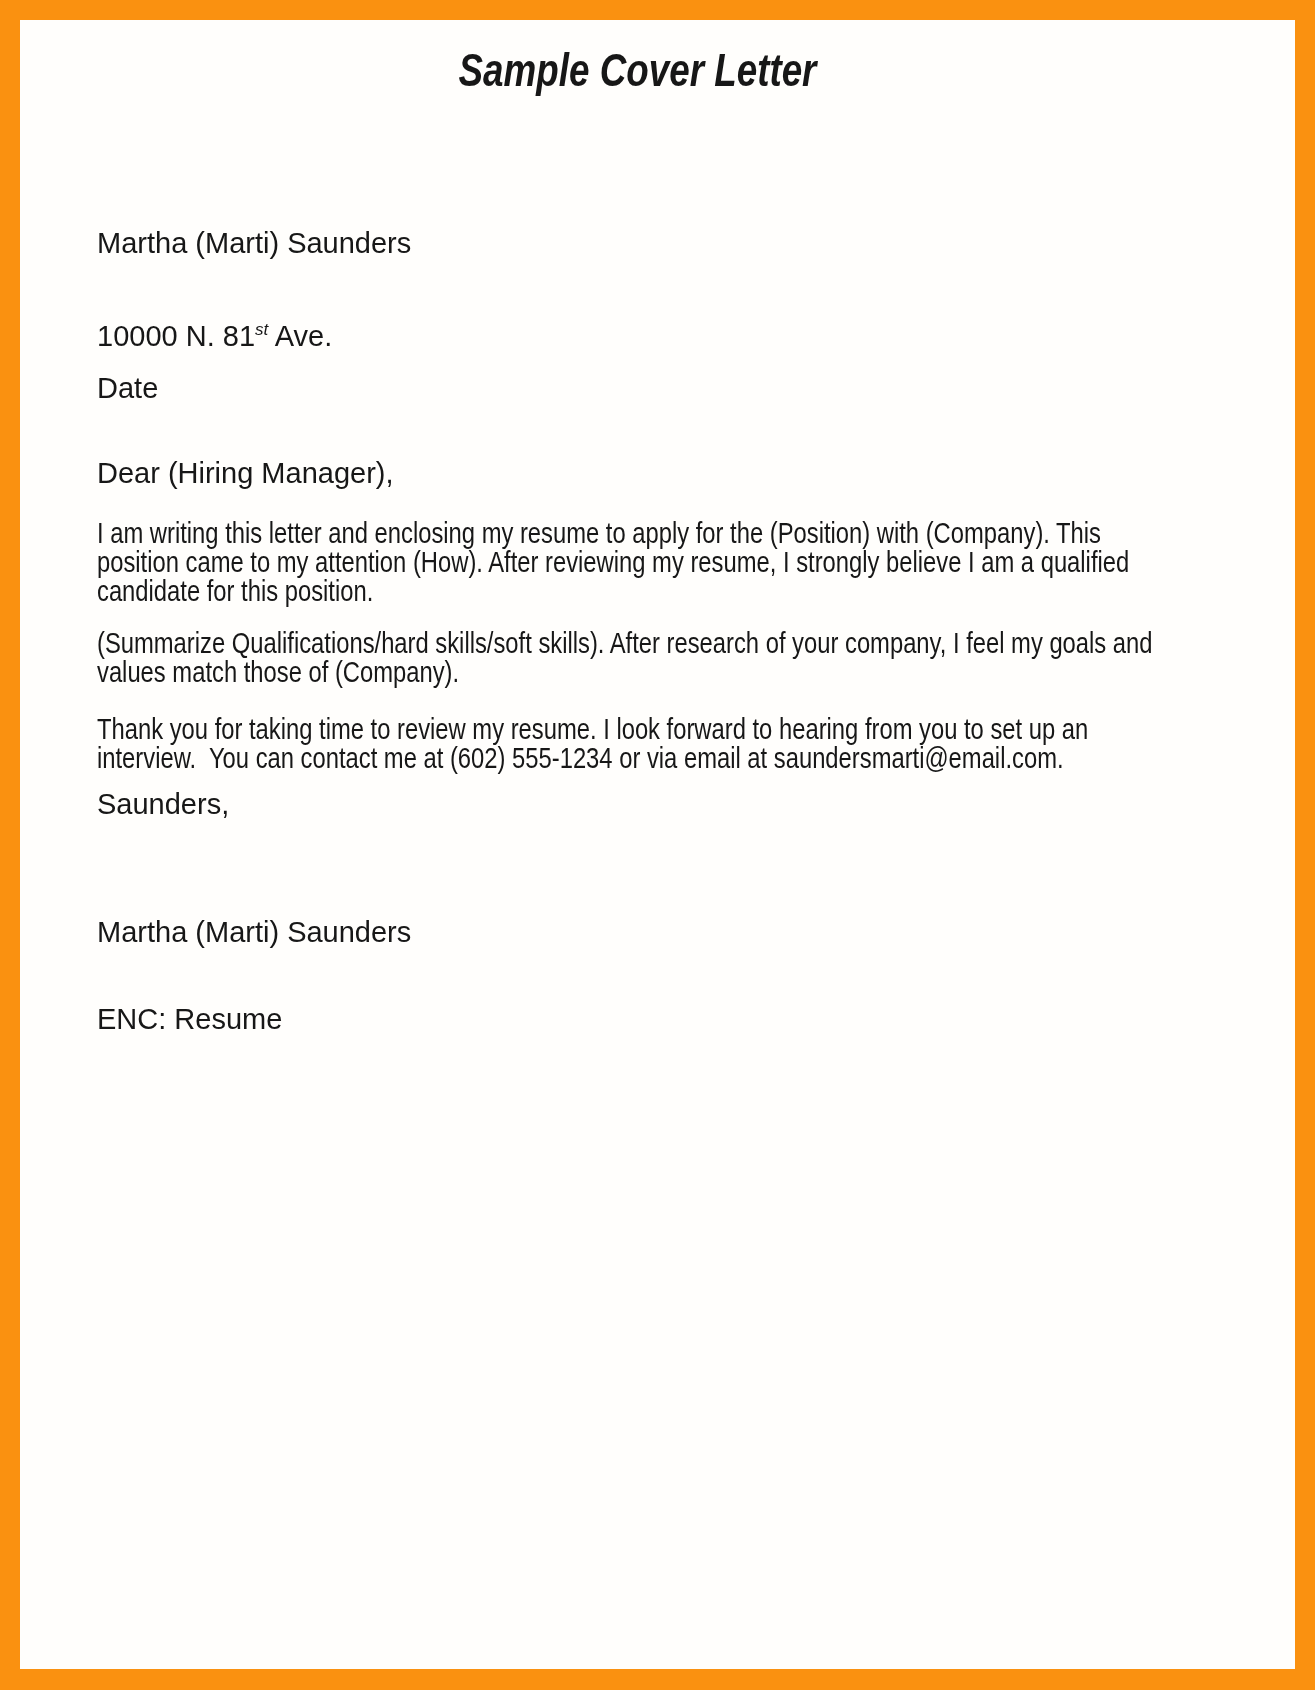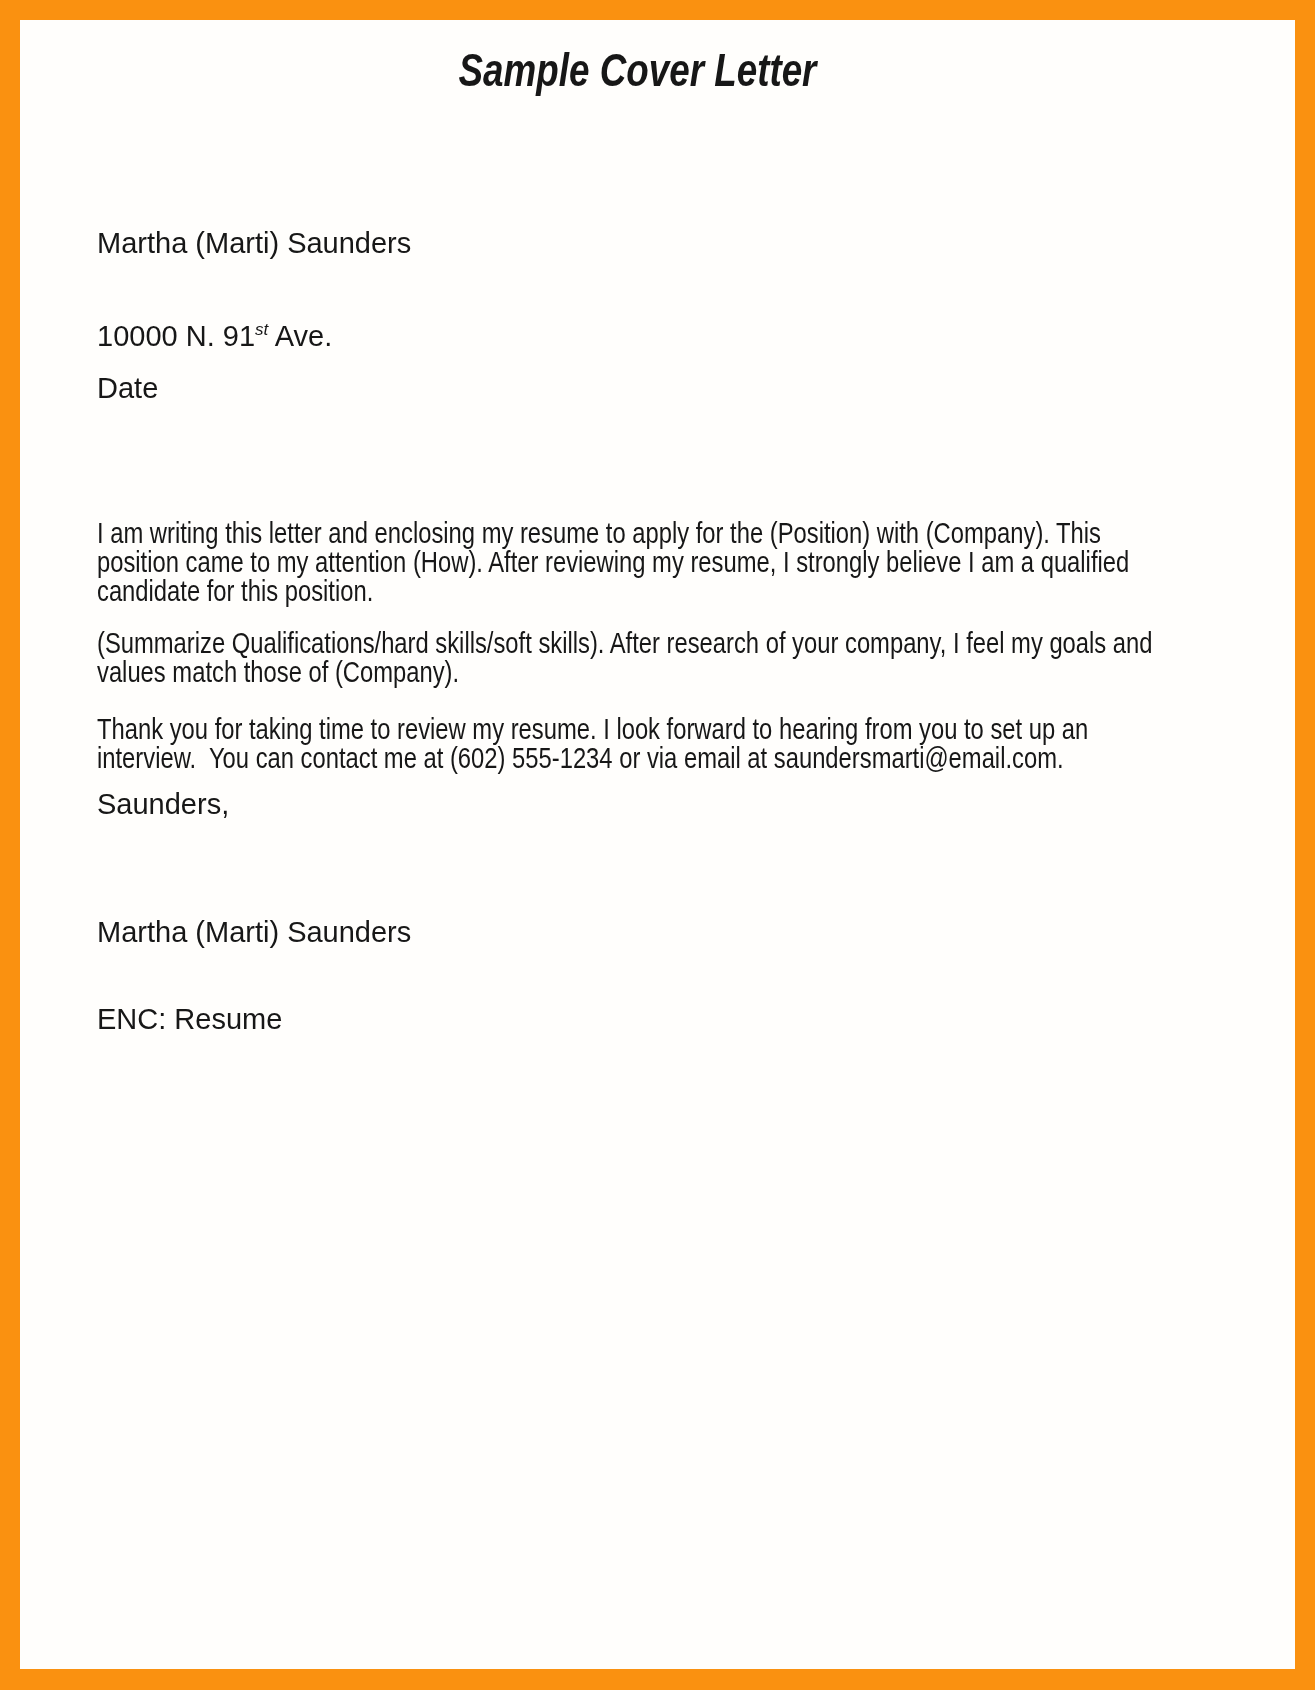--- a/index.html
+++ b/index.html
@@ -80,25 +80,26 @@
 </style>
 </head>
 <body>
 
 <div class="sheet">
 
   <h1 class="doc-title">Sample Cover Letter</h1>
 
   <div class="block sender-block">
     <span class="sender-line">Martha (Marti) Saunders</span>
-    <span class="sender-line"><span>10000 N. 91</span><span class="street-sup">st</span><span> Ave.</span></span>
+    <span class="sender-line"><span>10000 N. 81</span><span class="street-sup">st</span><span> Ave.</span></span>
   </div>
 
   <div class="block date-block">Date</div>
 
+  <div class="block salutation">Dear (Hiring Manager),</div>
 
   <div class="block body-para para-1">I am writing this letter and enclosing my resume to apply for the (Position) with (Company). This
 position came to my attention (How). After reviewing my resume, I strongly believe I am a qualified
 candidate for this position.</div>
 
   <div class="block body-para para-2">(Summarize Qualifications/hard skills/soft skills). After research of your company, I feel my goals and
 values match those of (Company).</div>
 
   <div class="block body-para para-3">Thank you for taking time to review my resume. I look forward to hearing from you to set up an
 interview.  You can contact me at (602) 555-1234 or via email at saundersmarti@email.com.</div>

